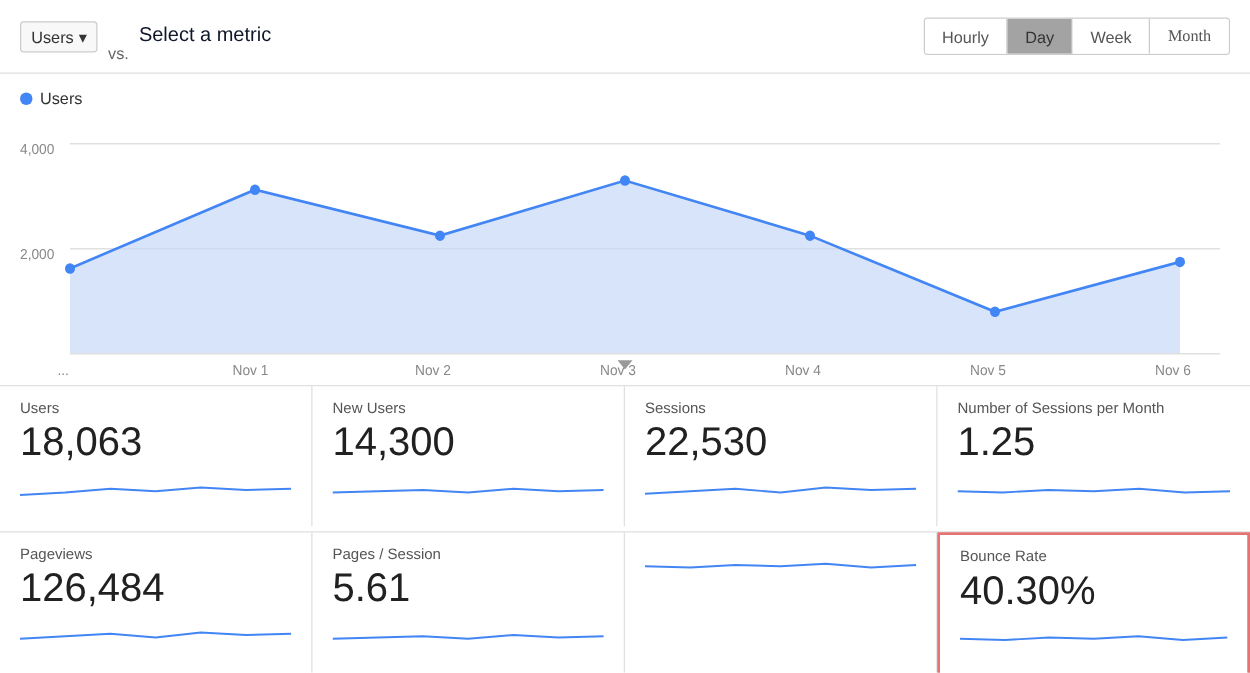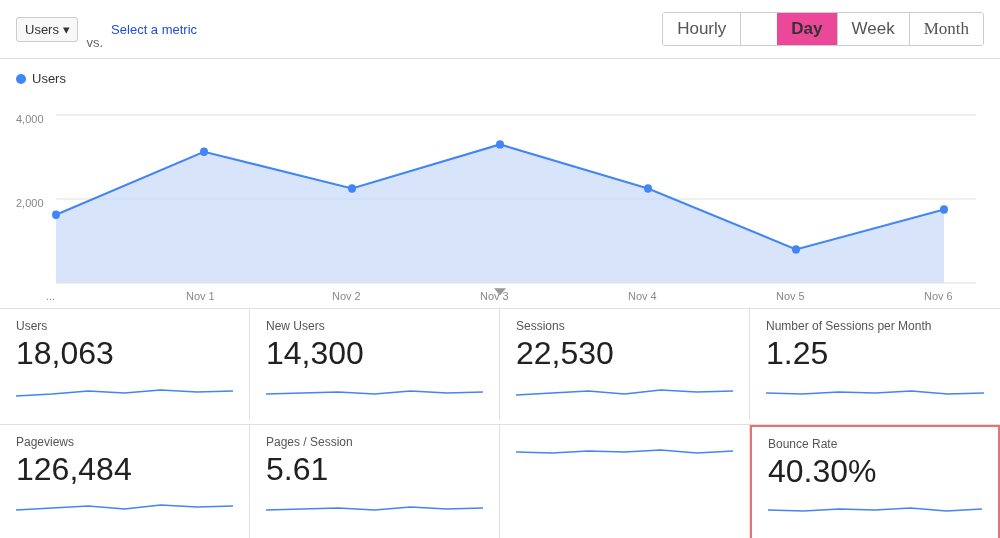--- a/index.html
+++ b/index.html
@@ -35,46 +35,45 @@
       font-size: 13px;
       cursor: pointer;
       background: #f8f8f8;
     }
     .vs-label {
       font-size: 13px;
       color: #666;
       margin-top: 27px;
     }
     .select-metric {
-      font-size: 13px;
-      color: #1d4ed8;
+      font-size: 16px;
+      color: #0f172a;
       cursor: pointer;
       text-decoration: none;
     }
     .time-buttons {
       display: flex;
       border: 1px solid #ccc;
       border-radius: 3px;
       overflow: hidden;
     }
     .time-btn {
       padding: 6px 14px;
-      font-size: 17px;
+      font-size: 13px;
       cursor: pointer;
       background: #fff;
       border: none;
       border-right: 1px solid #ccc;
       color: #555;
     }
     .time-btn:last-child { border-right: none; font-family: Liberation Serif, serif; }
     .time-btn.active {
-      background: #ec4899;
-      font-weight: bold;
+      background: #a3a3a3;
+      font-weight: normal;
       color: #333;
-      margin-left: 36px;
     }
 
     
     .chart-area {
       padding: 12px 16px 0 16px;
       position: relative;
     }
     .chart-legend {
       display: flex;
       align-items: center;

